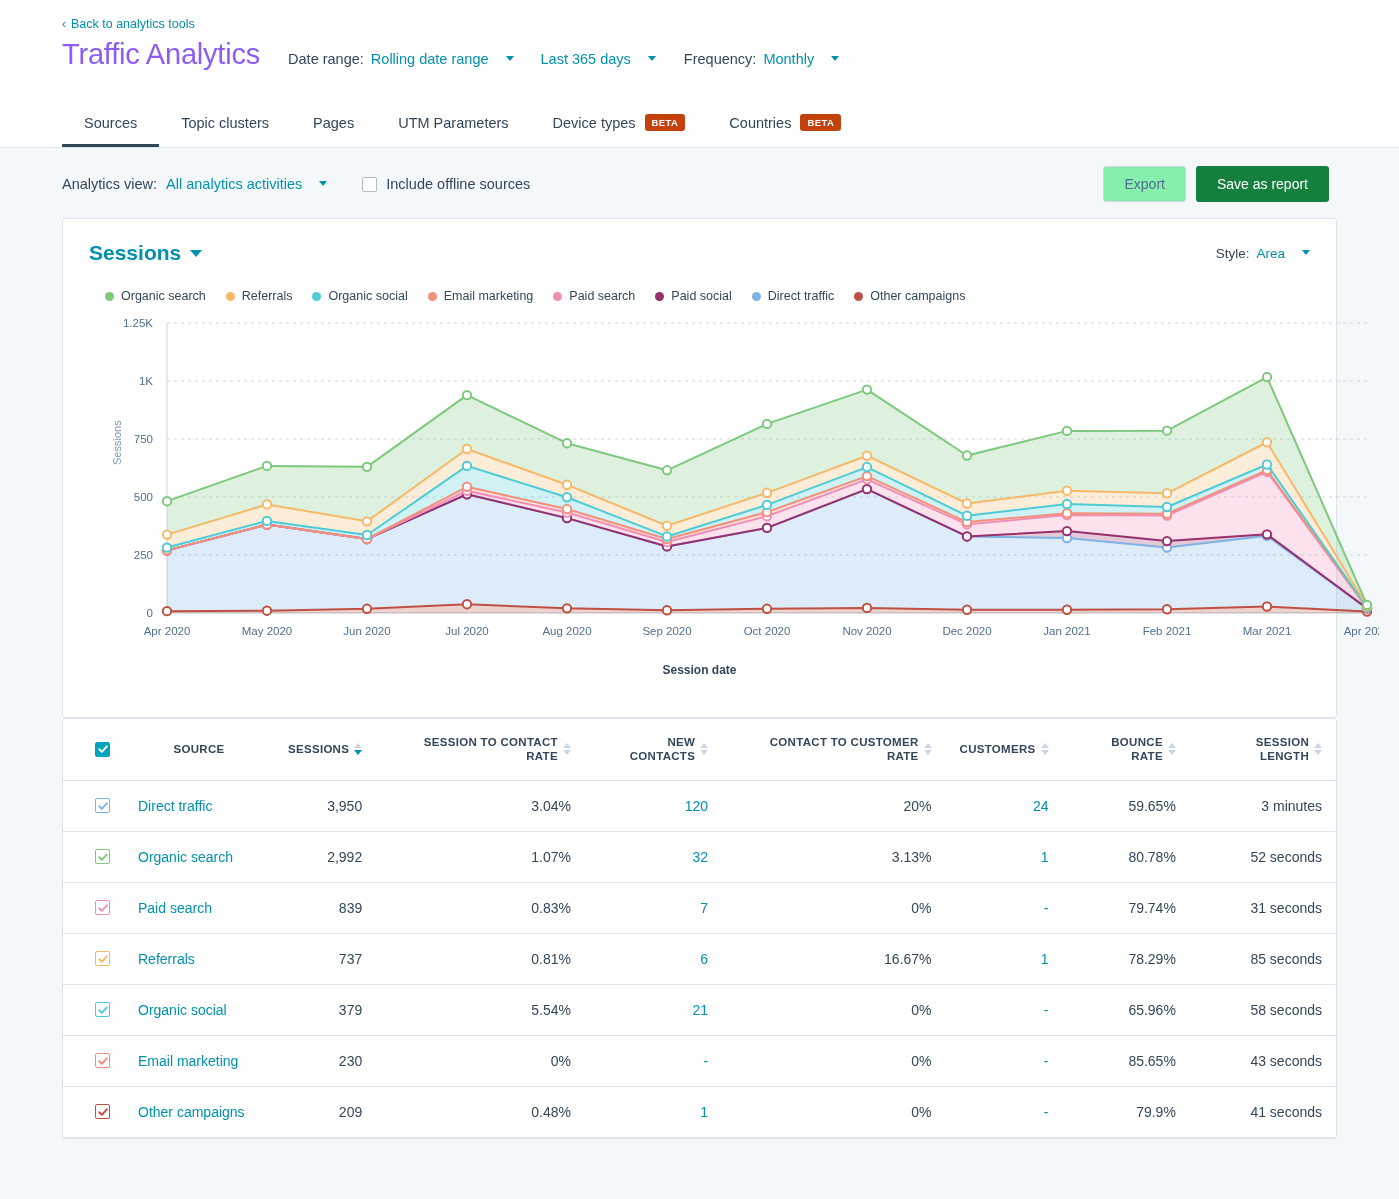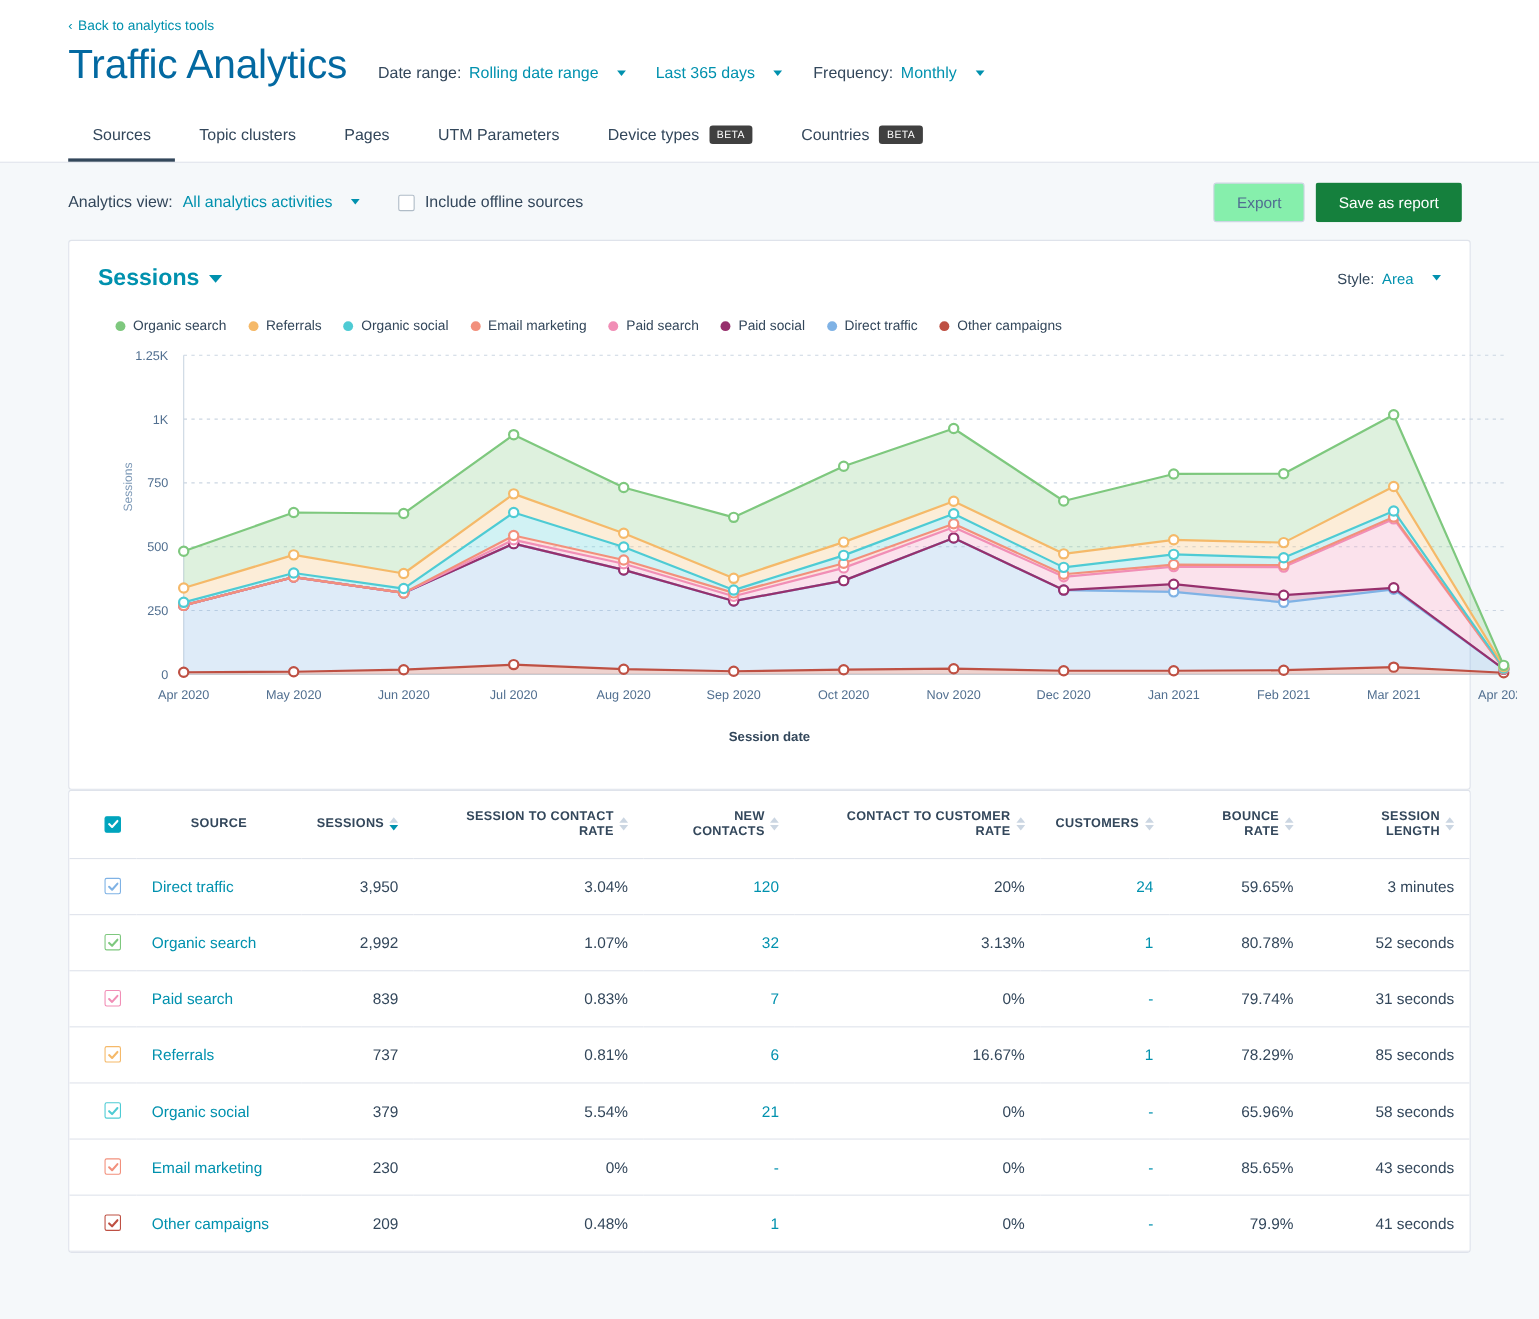--- a/index.html
+++ b/index.html
@@ -31,23 +31,23 @@
 
   .titlerow {
     margin-left: 62px;
     margin-top: 6px;
     display: flex;
     align-items: baseline;
     gap: 0;
     height: 48px;
   }
   .page-title {
-    font-size: 37px;
+    font-size: 29px;
     font-weight: 300;
-    color: #0369a1;
+    color: #8b5cf6;
     letter-spacing: -0.2px;
   }
   .ctrl-group { display: flex; align-items: baseline; gap: 7px; margin-left: 28px; font-size: 14.5px; }
   .ctrl-label { color: #33475b; }
   .ctrl-value {
     color: #0091ae;
     cursor: pointer;
     display: inline-flex;
     align-items: center;
     gap: 17px;
@@ -76,24 +76,24 @@
     color: #33475b;
     cursor: pointer;
     border-bottom: 3px solid transparent;
     display: flex;
     align-items: center;
     gap: 9px;
     white-space: nowrap;
   }
   .tab.active { border-bottom-color: #33475b; color: #33475b; }
   .beta {
-    background: #404040;
+    background: #c2410c;
     color: #fff;
     font-size: 9.5px;
-    font-weight: normal;
+    font-weight: bold;
     letter-spacing: 0.4px;
     padding: 3px 7px;
     border-radius: 3px;
   }
 
   
   .subbar {
     display: flex;
     align-items: center;
     padding: 18px 70px 16px 62px;

